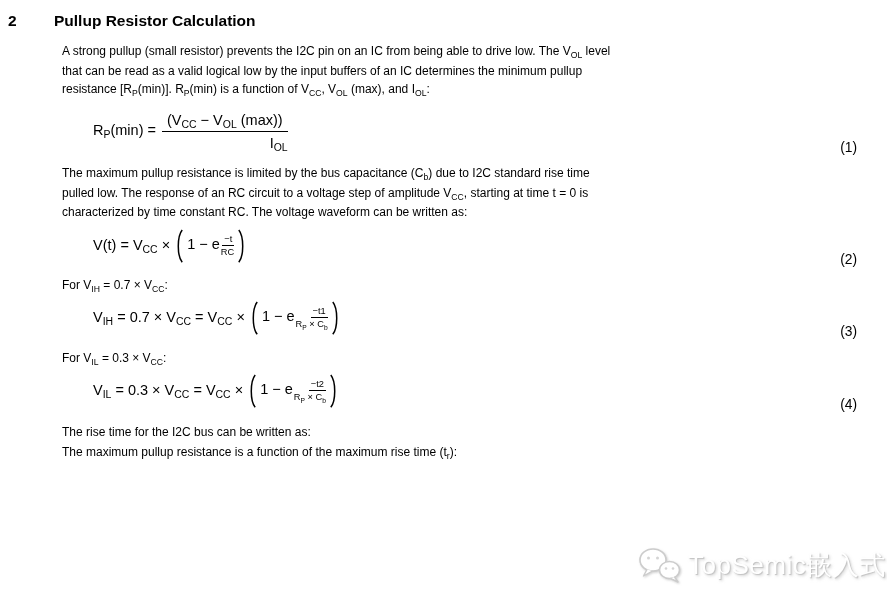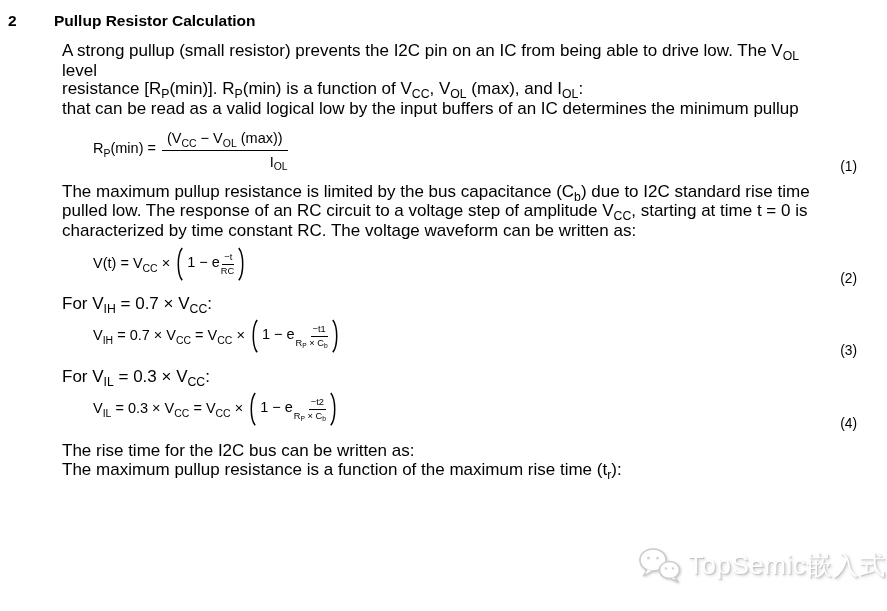--- a/index.html
+++ b/index.html
@@ -12,21 +12,21 @@
     overflow: hidden;
     font-family: "Liberation Sans", "DejaVu Sans", sans-serif;
     color: #000000;
   }
 
   
   .heading { display: flex; font-size: 15.5px; font-weight: 700; line-height: 19px; }
   .hnum { padding-left: 8px; width: 54px; flex: 0 0 54px; }
 
   
-  .para { margin-left: 62px; margin-right: 50px; font-size: 17px; line-height: 18.6px; }
+  .para { margin-left: 62px; margin-right: 50px; font-size: 12px; line-height: 18.6px; }
   .pline { white-space: pre-wrap; }
 
   
   .sb { font-size: 0.72em; position: relative; top: 0.34em; }
 
   
   .eqrow { display: flex; align-items: flex-end; padding-left: 93px; padding-right: 30px; }
   .eqbody { font-size: 14.5px; line-height: 1.25; white-space: pre; }
   .eqnum { margin-left: auto; font-size: 13.8px; transform: translateY(3px); white-space: pre; }
 
@@ -76,22 +76,22 @@
 
 <div class="page">
 
   <main id="doc">
       <div class="heading">
         <span class="hnum">2</span>
         <span class="htitle">Pullup Resistor Calculation</span>
       </div>
       <div class="para">
         <div class="pline">A strong pullup (small resistor) prevents the I2C pin on an IC from being able to drive low. The V<span class="sb">OL</span> level</div>
+        <div class="pline">that can be read as a valid logical low by the input buffers of an IC determines the minimum pullup</div>
         <div class="pline">resistance [R<span class="sb">P</span>(min)]. R<span class="sb">P</span>(min) is a function of V<span class="sb">CC</span>, V<span class="sb">OL</span> (max), and I<span class="sb">OL</span>:</div>
-        <div class="pline">that can be read as a valid logical low by the input buffers of an IC determines the minimum pullup</div>
       </div>
       <div class="eqrow">
         <span class="eqbody">R<span class="sb">P</span>(min) = <span class="frac"><span class="num">(V<span class="sb">CC</span> − V<span class="sb">OL</span> (max))</span><span class="den">I<span class="sb">OL</span></span></span></span>
         <span class="eqnum">(1)</span>
       </div>
       <div class="para">
         <div class="pline">The maximum pullup resistance is limited by the bus capacitance (C<span class="sb">b</span>) due to I2C standard rise time</div>
         <div class="pline">pulled low. The response of an RC circuit to a voltage step of amplitude V<span class="sb">CC</span>, starting at time t = 0 is</div>
         <div class="pline">characterized by time constant RC. The voltage waveform can be written as:</div>
       </div>

